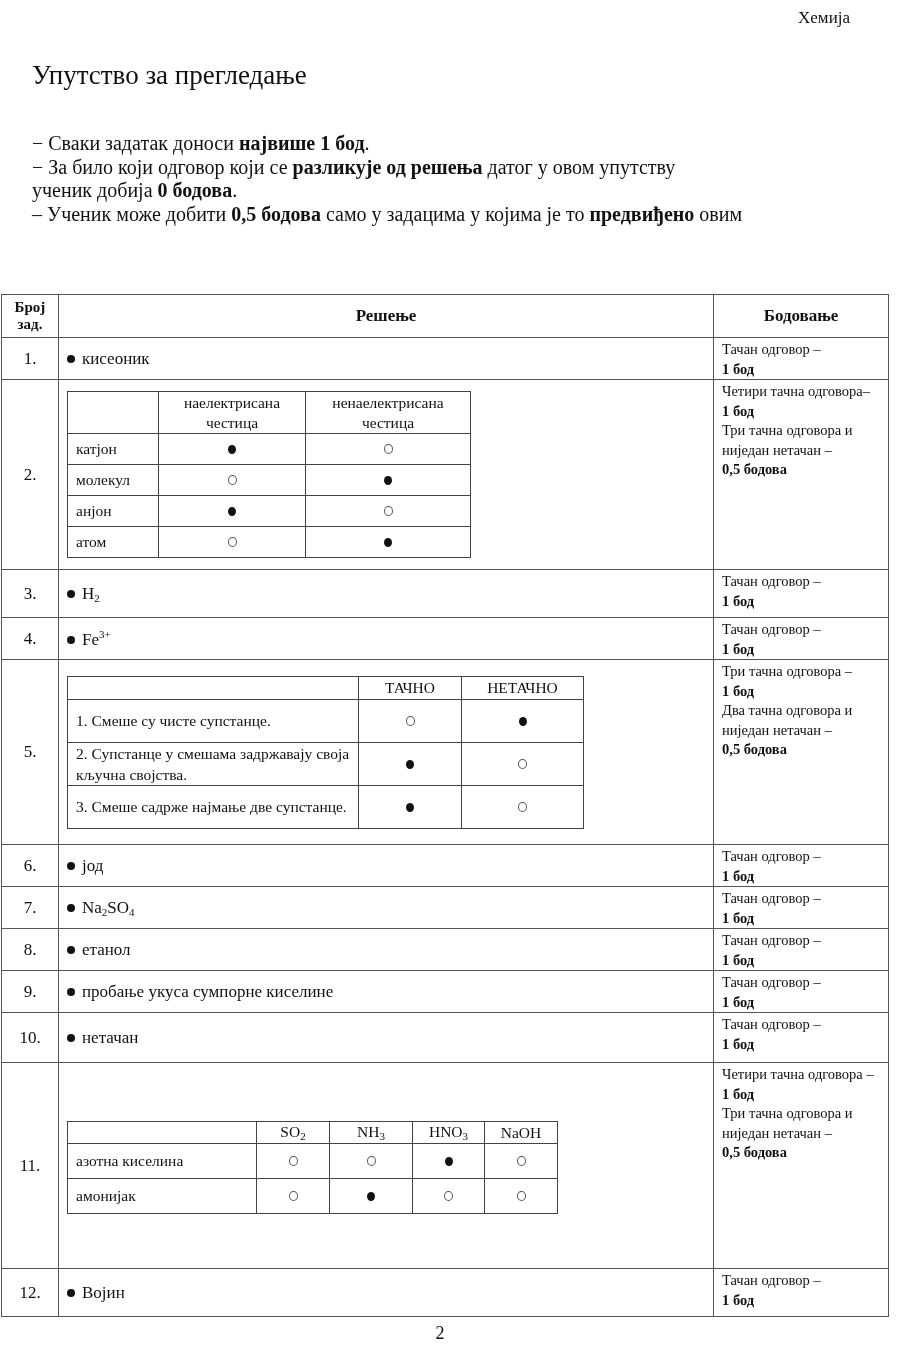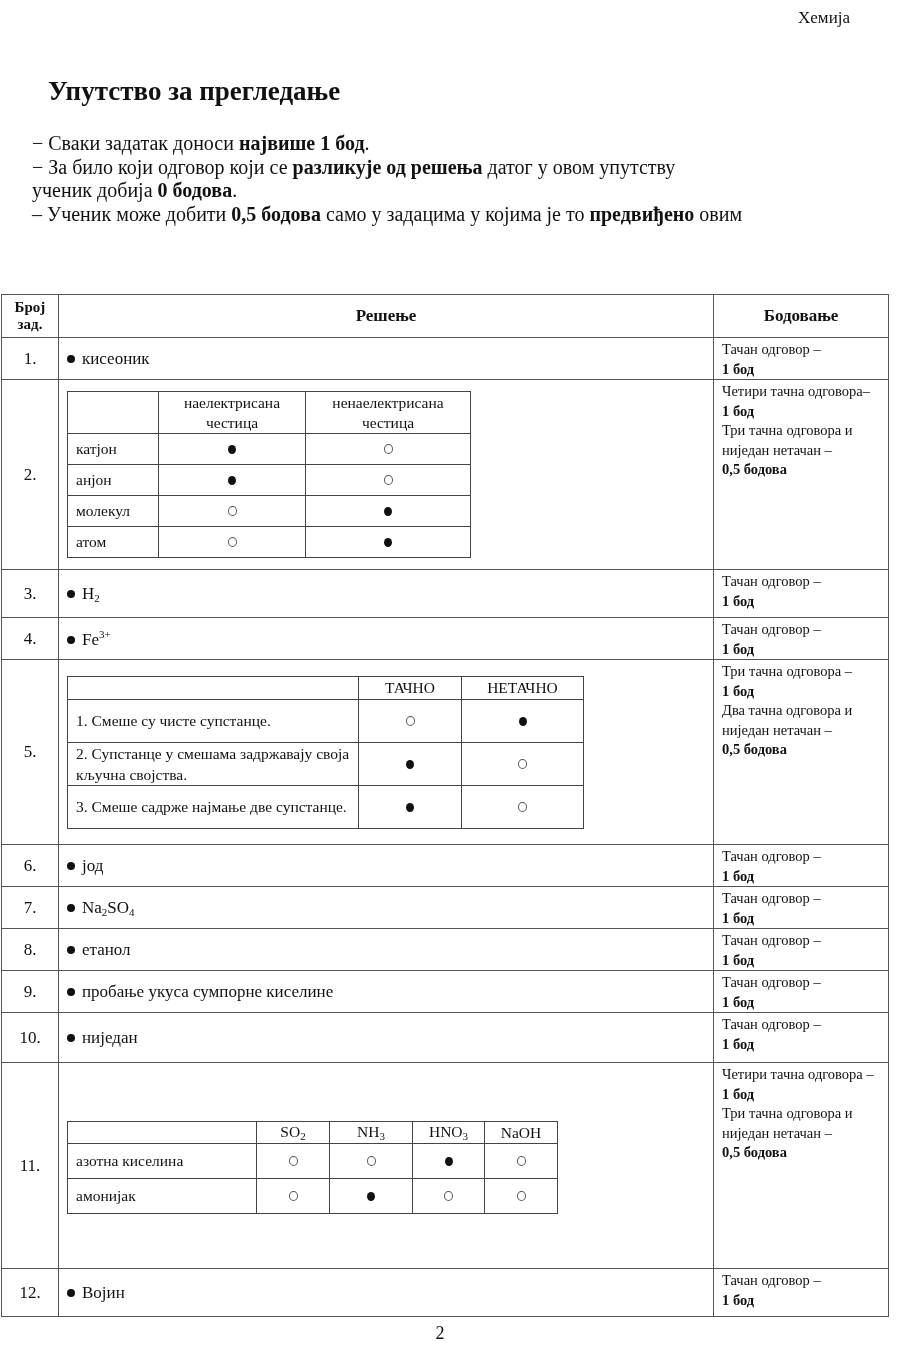--- a/index.html
+++ b/index.html
@@ -1,18 +1,18 @@
 <!DOCTYPE html>
 <html><head>
 <meta charset="utf-8">
 <style>
   html, body { margin:0; padding:0; background:#ffffff; }
   body { width:900px; height:1369px; position:relative; font-family:"Liberation Serif", serif; color:#111; overflow:hidden; }
   .subject { position:absolute; right:50px; top:8px; font-size:17px; }
-  .title { position:absolute; left:32px; top:60px; font-size:27px; font-weight:bold; margin:16px; }
+  .title { position:absolute; left:32px; top:60px; font-size:27px; font-weight:normal; margin:0; }
   .rules { position:absolute; left:32px; top:132px; font-size:20px; line-height:23.5px; width:800px; }
   .rules p { margin:0; }
   b { font-weight:bold; }
   table.main { position:absolute; left:1px; top:294px; width:887px; border-collapse:collapse; table-layout:fixed; }
   table.main td, table.main th { border:1.5px solid #555; vertical-align:middle; padding:0; }
   table.main th { font-size:17px; font-weight:bold; height:42px; }
   .num { text-align:center; font-size:17px; }
   .sol { padding-left:8px !important; font-size:17px; }
   .score { vertical-align:top !important; font-size:14.5px; line-height:19.5px; padding:2px 0 0 8px !important; }
   .score span { display:block; }
@@ -72,28 +72,28 @@
             <td style="width:74px"></td>
             <td class="c" style="width:130px;line-height:20px">наелектрисана честица</td>
             <td class="c" style="width:148px;line-height:20px">ненаелектрисана честица</td>
           </tr>
           <tr style="height:31px">
             <td>катјон</td>
             <td class="c"><span class="dot-filled"></span></td>
             <td class="c"><span class="dot-empty"></span></td>
           </tr>
           <tr style="height:31px">
+            <td>молекул</td>
+            <td class="c"><span class="dot-empty"></span></td>
+            <td class="c"><span class="dot-filled"></span></td>
+          </tr>
+          <tr style="height:31px">
             <td>анјон</td>
             <td class="c"><span class="dot-filled"></span></td>
             <td class="c"><span class="dot-empty"></span></td>
-          </tr>
-          <tr style="height:31px">
-            <td>молекул</td>
-            <td class="c"><span class="dot-empty"></span></td>
-            <td class="c"><span class="dot-filled"></span></td>
           </tr>
           <tr style="height:31px">
             <td>атом</td>
             <td class="c"><span class="dot-empty"></span></td>
             <td class="c"><span class="dot-filled"></span></td>
           </tr>
         </tbody>
           </table>
       </td>
       <td class="score">
@@ -189,21 +189,21 @@
       <td class="num">9.</td>
       <td class="sol"><span class="bul"></span><span>пробање укуса сумпорне киселине</span></td>
       <td class="score">
           <span>Тачан одговор –</span>
           <b style="display: block;">1 бод</b>
         </td>
     </tr>
 
     <tr style="height:50px">
       <td class="num">10.</td>
-      <td class="sol"><span class="bul"></span><span>ниједан</span></td>
+      <td class="sol"><span class="bul"></span><span>нетачан</span></td>
       <td class="score">
           <span>Тачан одговор –</span>
           <b style="display: block;">1 бод</b>
         </td>
     </tr>
 
     <tr style="height:206px">
       <td class="num">11.</td>
       <td class="sol" style="padding-left:0 !important;">
         <table class="inner" style="margin-top:4px">

